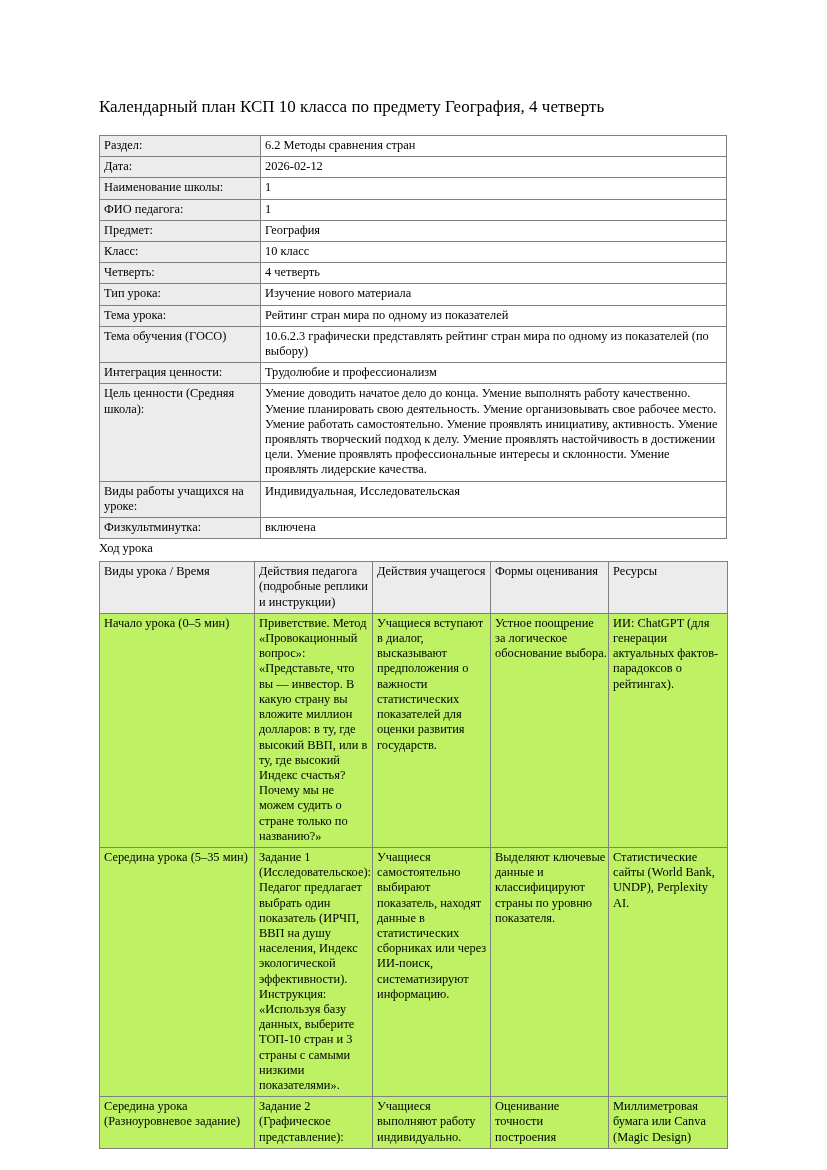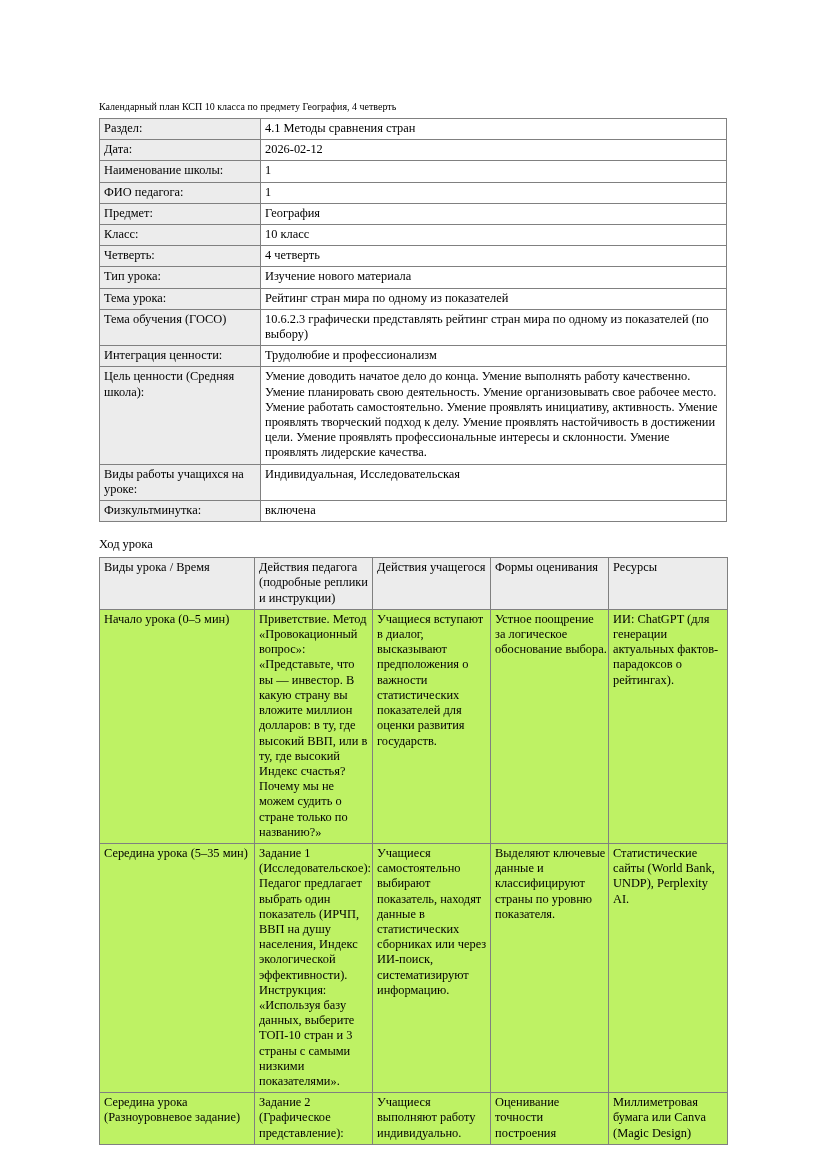--- a/index.html
+++ b/index.html
@@ -23,23 +23,23 @@
     height: 1170px;
     background: #ffffff;
   }
   .content {
     position: absolute;
     left: 99px;
     top: 99px;
     width: 628px;
   }
   .doc-title {
-    font-size: 10px;
+    font-size: 17px;
     line-height: 16px;
-    margin-bottom: 3px;
+    margin-bottom: 20px;
     white-space: nowrap;
   }
   table {
     border-collapse: collapse;
     width: 628px;
     table-layout: fixed;
   }
   table td, table th {
     border: 1px solid #808080;
     padding: 2px 1px 3px 4px;
@@ -52,21 +52,21 @@
   .info-table td.label {
     width: 155px;
     background: #ececec;
   }
   .info-table td.value {
     background: #ffffff;
   }
   .section-caption {
     font-size: 12.5px;
     line-height: 16px;
-    margin-top: 14px;
+    margin-top: 1px;
     margin-bottom: 5px;
   }
   .lesson-table th {
     background: #ececec;
   }
   .lesson-table col.c1 { width: 155px; }
   .lesson-table col.c2 { width: 118px; }
   .lesson-table col.c3 { width: 118px; }
   .lesson-table col.c4 { width: 118px; }
   .lesson-table col.c5 { width: 119px; }
@@ -79,21 +79,21 @@
 
 <div class="page">
   <div class="content">
 
     <div class="doc-title">Календарный план КСП 10 класса по предмету География, 4 четверть</div>
 
     <table class="info-table">
       <tbody>
         <tr>
           <td class="label">Раздел:</td>
-          <td class="value">4.1 Методы сравнения стран</td>
+          <td class="value">6.2 Методы сравнения стран</td>
         </tr>
         <tr>
           <td class="label">Дата:</td>
           <td class="value">2026-02-12</td>
         </tr>
         <tr>
           <td class="label">Наименование школы:</td>
           <td class="value">1</td>
         </tr>
         <tr>

